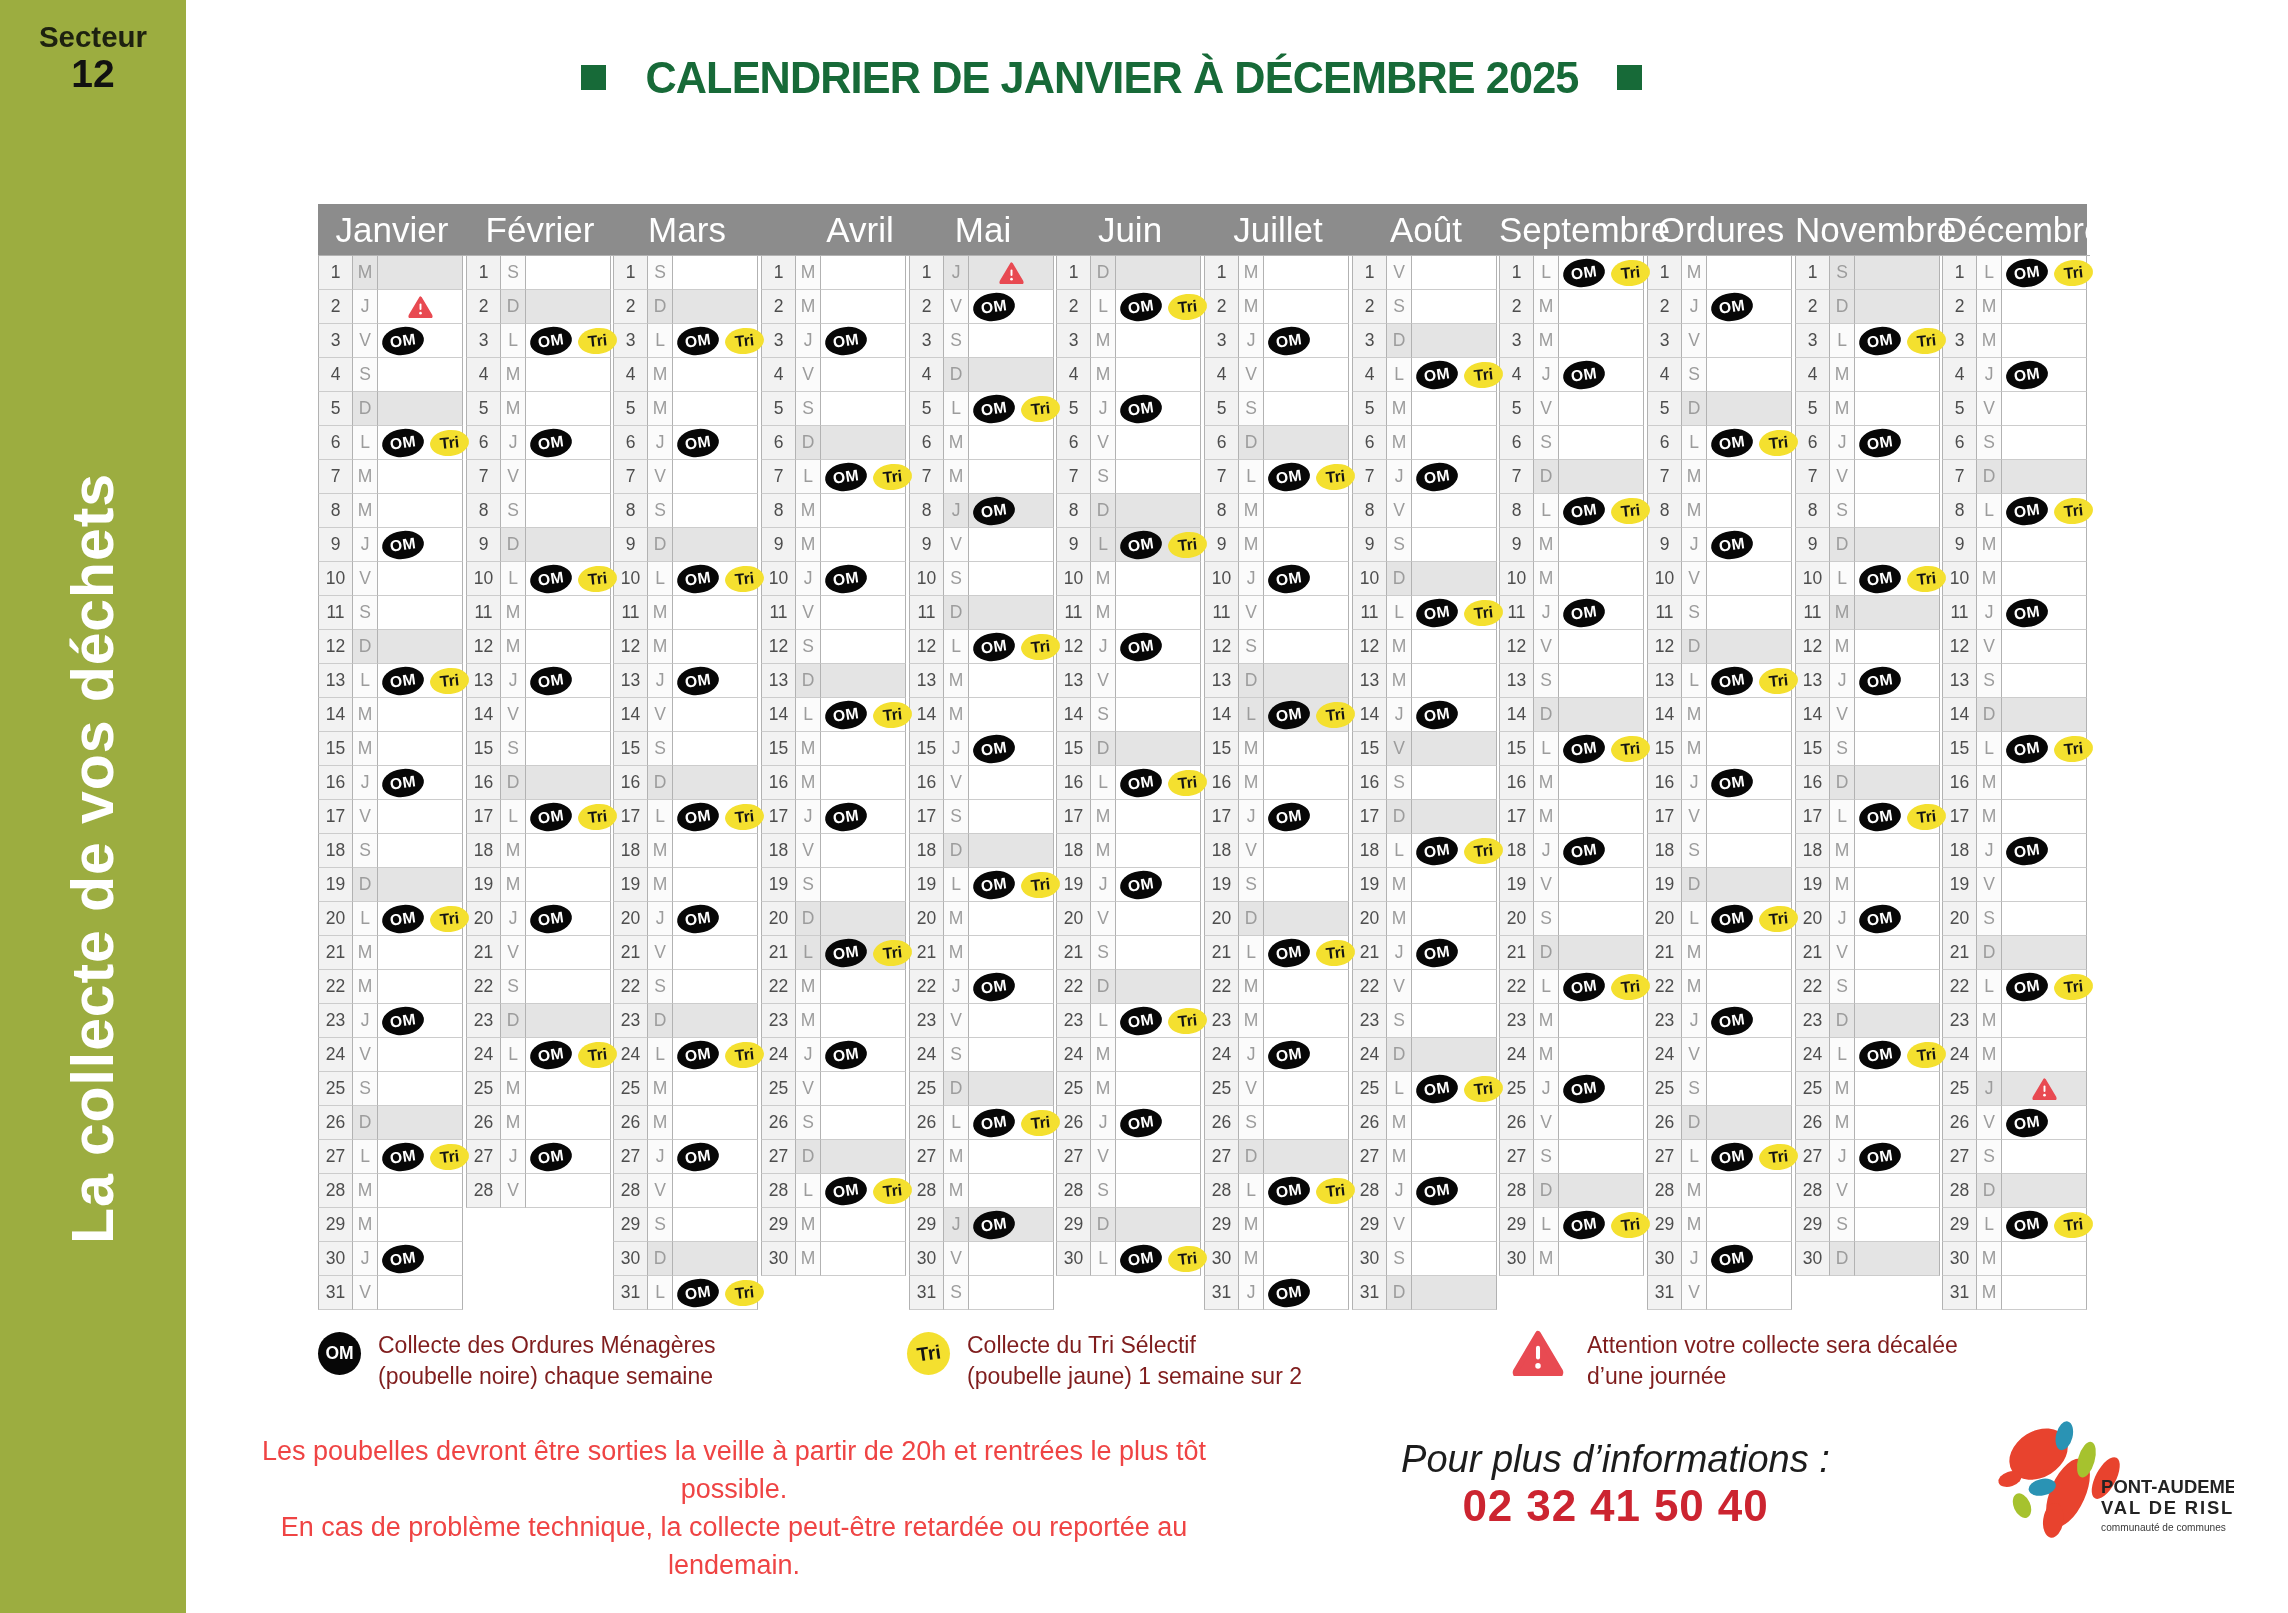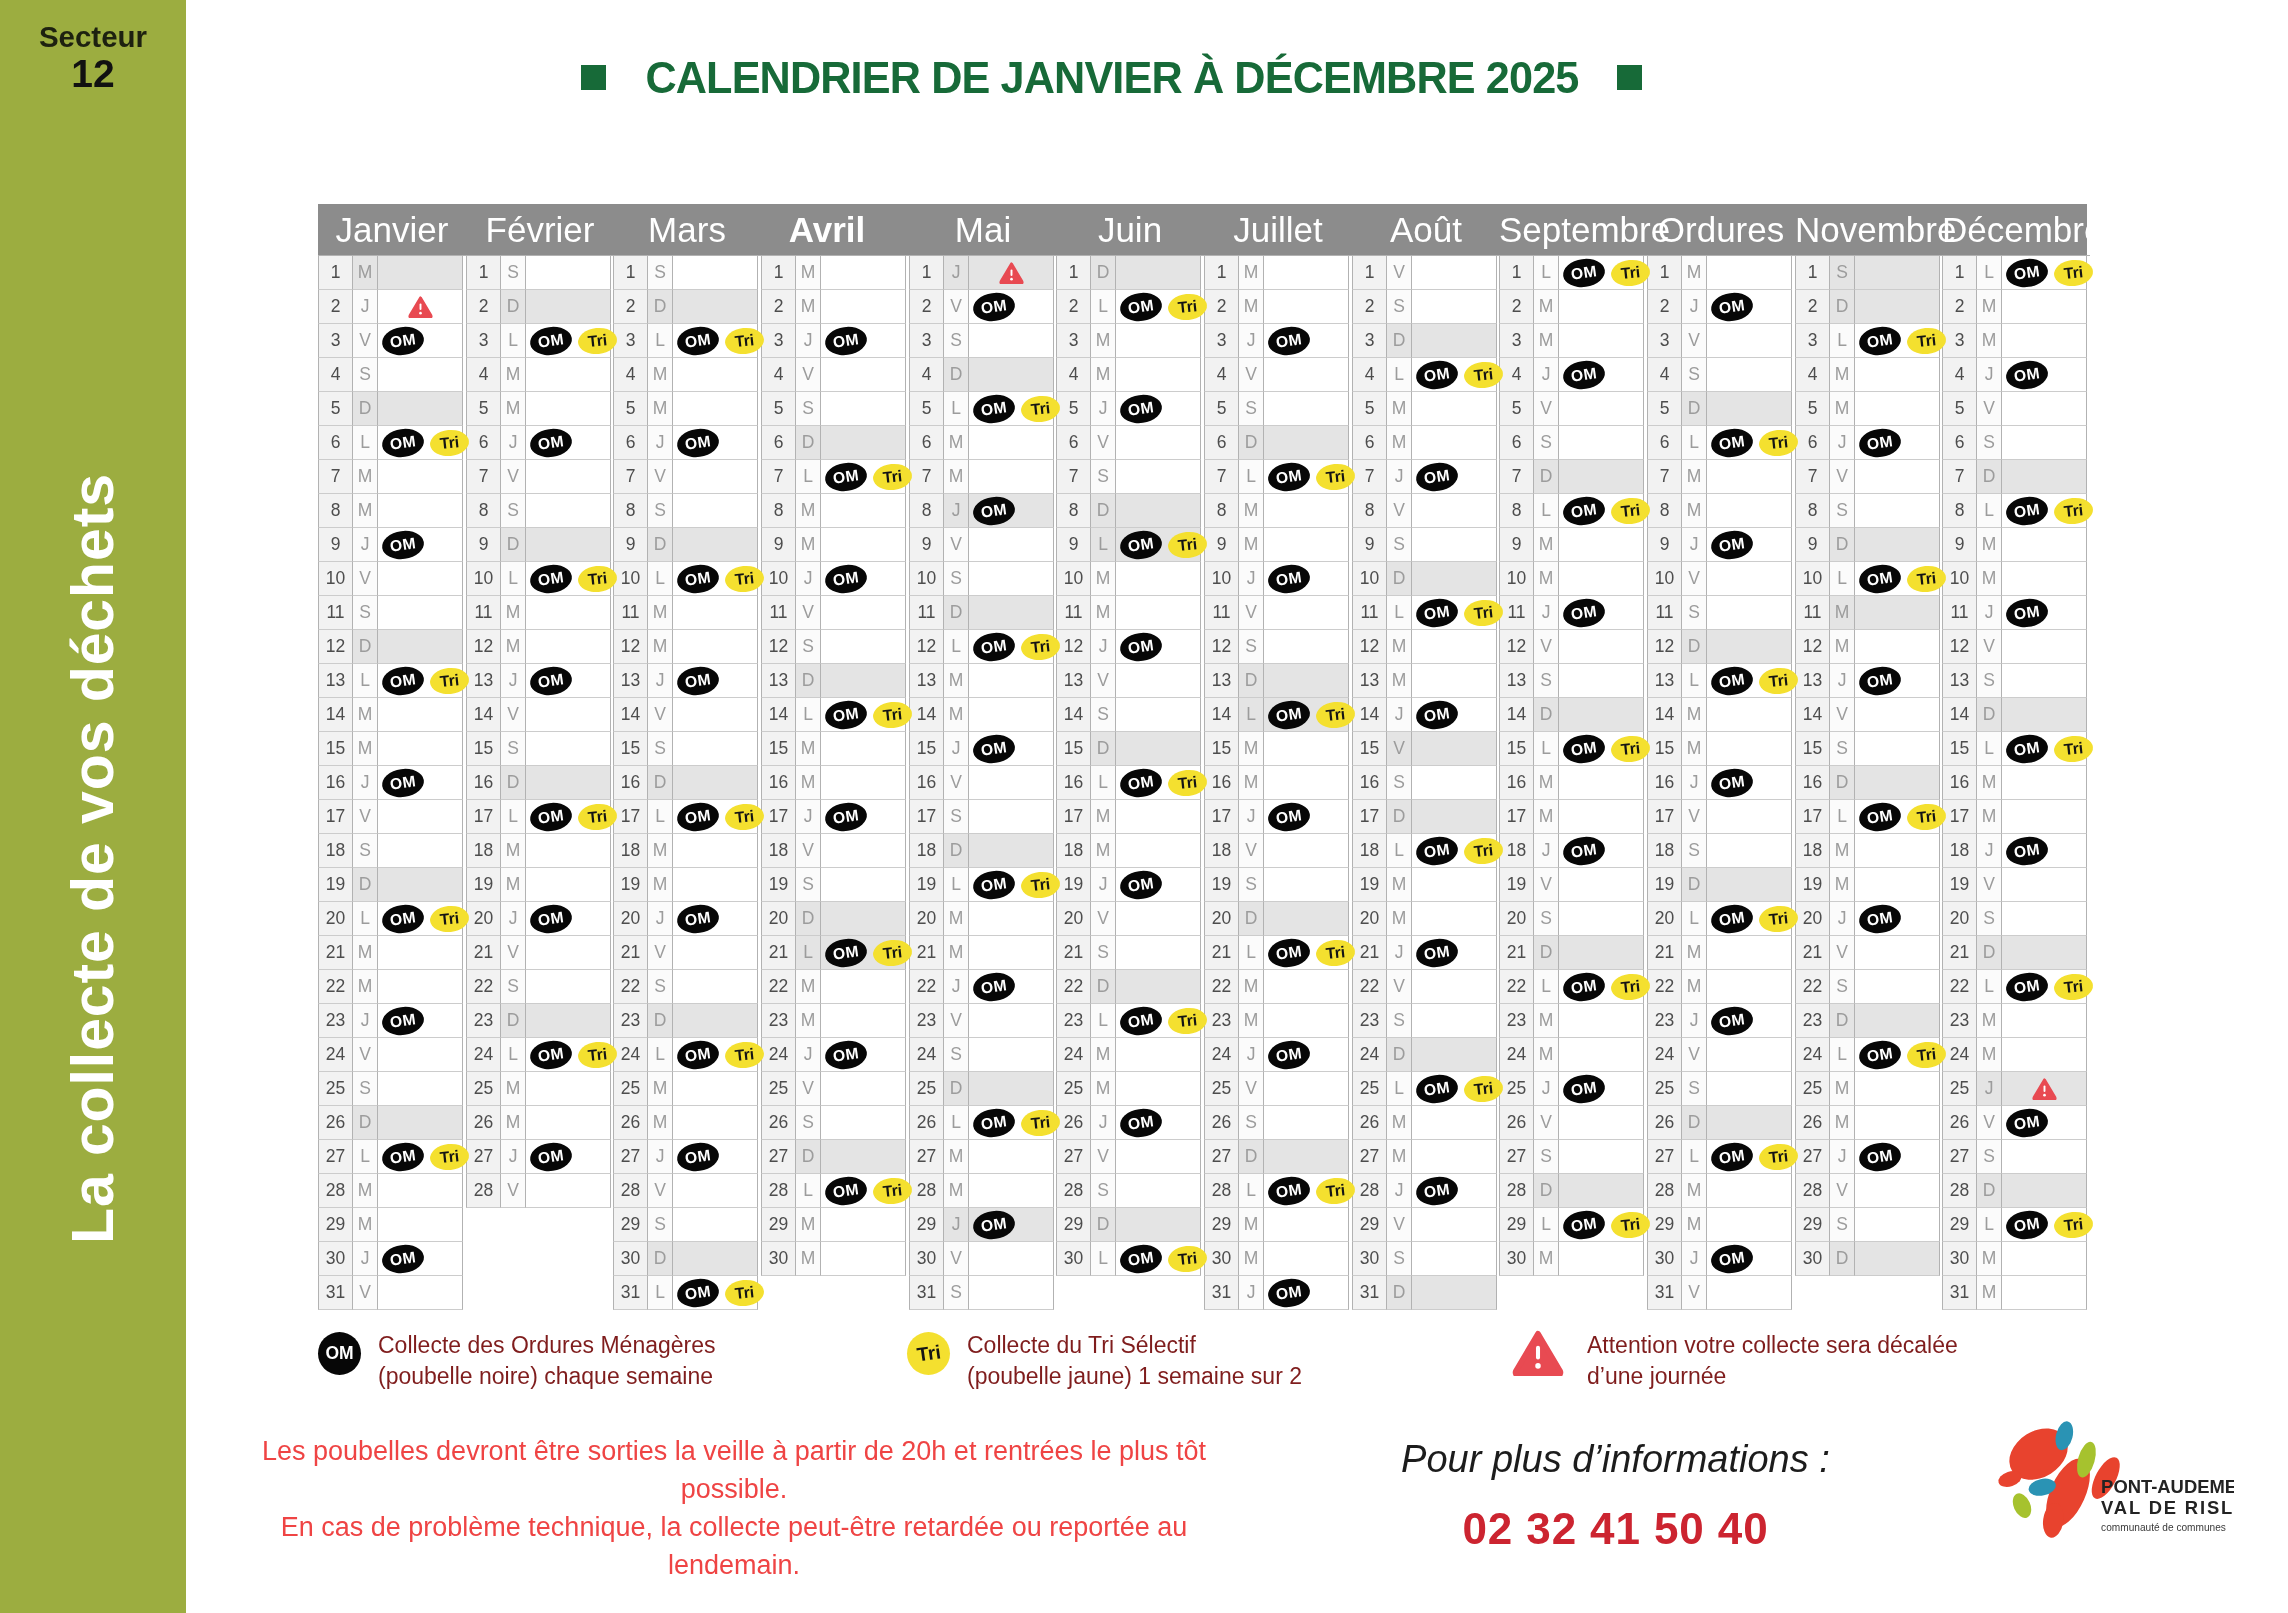--- a/index.html
+++ b/index.html
@@ -60,21 +60,21 @@
   .lg-text{position:absolute;top:1330px;font-size:23px;line-height:31px;color:#7f1d1d;}
   .lg-text.t1{left:378px;}
   .lg-text.t2{left:967px;}
   .lg-text.t3{left:1587px;}
 
   
   .notice{position:absolute;left:222px;top:1432px;width:1024px;text-align:center;
           font-size:27px;line-height:38px;color:#ef4444;}
   .info-block{position:absolute;left:1311px;top:1438px;width:609px;text-align:center;}
   .info-label{font-style:italic;font-size:38px;color:#1c1c1c;font-weight:400;}
-  .phone{margin-top:23px;font-size:44px;font-weight:700;color:#cc2430;letter-spacing:0.9px;}
+  .phone{margin-top:0;font-size:44px;font-weight:700;color:#cc2430;letter-spacing:0.9px;}
   .logo{position:absolute;left:1994px;top:1421px;width:240px;height:138px;}
 </style>
 </head>
 <body>
 
 <div class="page">
 
   <div class="sidebar">
     <div class="sector">
       <div class="sec-label">Secteur</div>
@@ -89,21 +89,21 @@
     <div class="title-sq"></div>
     <div class="title-text">CALENDRIER DE JANVIER À DÉCEMBRE 2025</div>
     <div class="title-sq"></div>
   </div>
 
   <div class="cal">
     <div class="cal-head">
         <div class="month-name" style="left: 0px;">Janvier</div>
         <div class="month-name" style="left: 148px;">Février</div>
         <div class="month-name" style="left: 295px;">Mars</div>
-        <div class="month-name" style="left: 435px; font-weight: bold;">Avril</div>
+        <div class="month-name" style="left: 468px;">Avril</div>
         <div class="month-name" style="left: 591px;">Mai</div>
         <div class="month-name" style="left: 738px;">Juin</div>
         <div class="month-name" style="left: 886px;">Juillet</div>
         <div class="month-name" style="left: 1034px;">Août</div>
         <div class="month-name" style="left: 1181px;">Septembre</div>
         <div class="month-name" style="left: 1329px;">Ordures</div>
         <div class="month-name" style="left: 1477px;">Novembre</div>
         <div class="month-name" style="left: 1624px;">Décembre</div>
       </div>
     <div class="cal-days">

